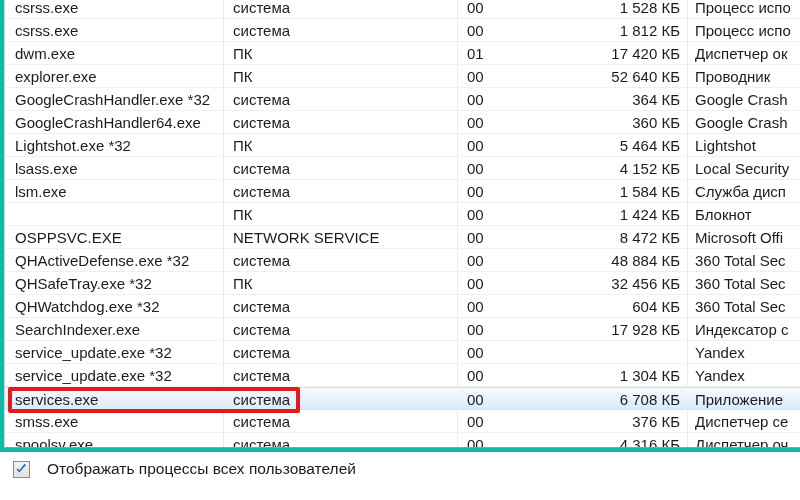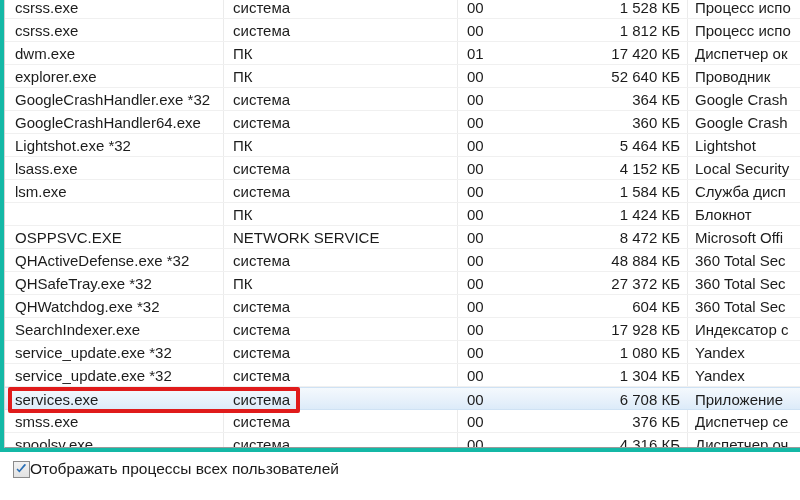--- a/index.html
+++ b/index.html
@@ -122,21 +122,21 @@
     flex: 0 0 auto;
   }
 
   .checkbox svg {
     position: absolute;
     left: 1px;
     top: 1px;
   }
 
   .check-label {
-    margin-left: 0;
+    margin-left: 17px;
     font-size: 15.5px;
     color: #1a1a1a;
     white-space: nowrap;
   }
 </style>
 </head>
 <body>
 
 <div id="app">
 
@@ -225,42 +225,41 @@
           <div class="cell c-name">QHActiveDefense.exe *32</div>
           <div class="cell c-user">система</div>
           <div class="cell c-cpu">00</div>
           <div class="cell c-mem">48 884 КБ</div>
           <div class="cell c-desc">360 Total Sec</div>
         </div>
         <div class="row">
           <div class="cell c-name">QHSafeTray.exe *32</div>
           <div class="cell c-user">ПК</div>
           <div class="cell c-cpu">00</div>
-          <div class="cell c-mem">27 372 КБ</div>
+          <div class="cell c-mem">32 456 КБ</div>
           <div class="cell c-desc">360 Total Sec</div>
         </div>
         <div class="row">
           <div class="cell c-name">QHWatchdog.exe *32</div>
           <div class="cell c-user">система</div>
           <div class="cell c-cpu">00</div>
           <div class="cell c-mem">604 КБ</div>
           <div class="cell c-desc">360 Total Sec</div>
         </div>
         <div class="row">
           <div class="cell c-name">SearchIndexer.exe</div>
           <div class="cell c-user">система</div>
           <div class="cell c-cpu">00</div>
           <div class="cell c-mem">17 928 КБ</div>
           <div class="cell c-desc">Индексатор с</div>
         </div>
         <div class="row">
           <div class="cell c-name">service_update.exe *32</div>
           <div class="cell c-user">система</div>
           <div class="cell c-cpu">00</div>
-          <div class="cell c-mem">1 080 КБ</div>
           <div class="cell c-desc">Yandex</div>
         </div>
         <div class="row">
           <div class="cell c-name">service_update.exe *32</div>
           <div class="cell c-user">система</div>
           <div class="cell c-cpu">00</div>
           <div class="cell c-mem">1 304 КБ</div>
           <div class="cell c-desc">Yandex</div>
         </div>
         <div class="row selected">

